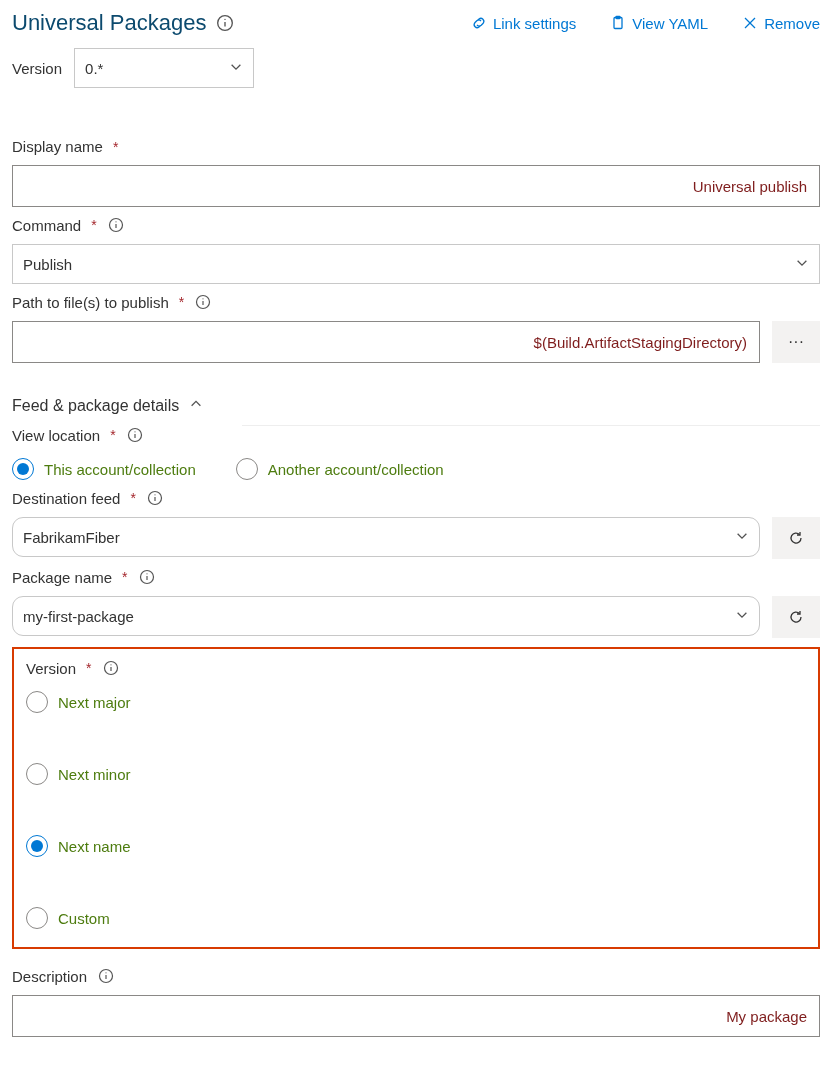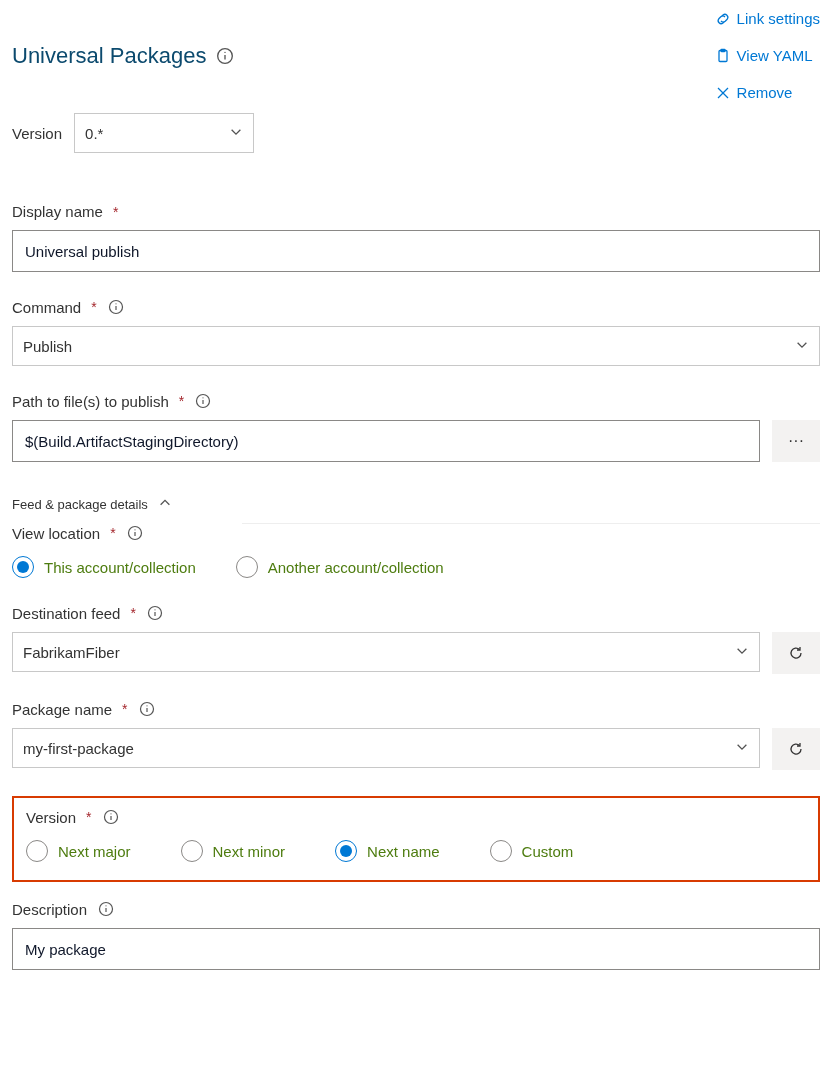--- a/index.html
+++ b/index.html
@@ -17,21 +17,21 @@
     align-items: center;
     justify-content: space-between;
     margin-bottom: 12px;
   }
   .title-group { display: flex; align-items: center; gap: 10px; }
   .page-title {
     font-size: 22px;
     font-weight: 400;
     color: #0c4a6e;
   }
-  .actions { display: flex; gap: 20px; flex-direction: column; }
+  .actions { display: flex; gap: 34px; }
   .action-link {
     display: flex; align-items: center; gap: 6px;
     color: #0078d4; font-size: 15px; cursor: pointer;
   }
   .action-link svg { width: 16px; height: 16px; }
   .info-icon {
     width: 18px; height: 18px;
     display:inline-flex; align-items:center; justify-content:center;
   }
   .version-row {
@@ -44,52 +44,53 @@
     border: 1px solid #c8c8c8;
     background:#fff;
     height: 40px;
     display:flex; align-items:center;
     padding: 0 10px;
     font-size:15px;
     color:#333;
   }
   .select.small { width: 180px; }
   .select.full { width: 100%; }
-  .select.with-btn { width: calc(100% - 60px); }
+  .select.with-btn { width: calc(100% - 60px); border-radius: 11px; }
   .chevron {
     position:absolute; right:10px; top:50%; transform:translateY(-50%);
     pointer-events:none;
   }
-  .form-group { margin-bottom: 26px; }
+  .form-group { margin-bottom: 9px; }
   .form-label {
     display:flex; align-items:center; gap:10px;
     font-size:15px; color:#333; margin-bottom: 10px;
   }
   .req { color:#a4262c; font-size:14px; }
   .text-input {
     width:100%; height:42px;
     border:1px solid #8a8886;
     padding:8px 12px;
     font-size:15px;
-    color:#0f172a;
+    color:#7f1d1d;
     background:#fff;
+    text-align:right;
   }
   .row-with-btn { display:flex; gap:12px; align-items:stretch; }
   .side-btn {
     width:48px; height:42px;
     background:#f3f2f1;
     border:none;
     display:flex; align-items:center; justify-content:center;
     cursor:pointer;
     font-size:16px;
     color:#333;
   }
   .section-head {
     display:flex; align-items:center; gap:10px;
-    font-size:13px; font-weight:400; color:#333;
+    font-size:16px; font-weight:400; color:#333;
     margin: 34px 0 24px 0;
     cursor:pointer;
   }
   .radio-row { display:flex; gap:40px; padding-top:4px; }
   .radio-item {
     display:flex; align-items:center; gap:10px;
     font-size:15px; color:#4d7c0f; cursor:pointer;
   }
   .radio-outer {
     width:22px; height:22px; border:1.5px solid #8a8886; border-radius:50%;
@@ -311,21 +312,21 @@
     <span>Version</span>
     <span class="req">*</span>
     <span class="info-icon">
       <svg viewBox="0 0 16 16" width="16" height="16" fill="none" stroke="#555" stroke-width="1.2">
           <circle cx="8" cy="8" r="6.5"></circle>
           <line x1="8" y1="7" x2="8" y2="11"></line>
           <circle cx="8" cy="4.8" r="0.6" fill="#555" stroke="none"></circle>
         </svg>
     </span>
   </div>
-  <div class="radio-row" style="gap:50px;">
+  <div class="radio-row" style="gap:50px;flex-direction:column;">
     <div class="radio-item">
       <span class="radio-outer"></span>
       <span>Next major</span>
     </div>
     <div class="radio-item">
       <span class="radio-outer"></span>
       <span>Next minor</span>
     </div>
     <div class="radio-item selected">
       <span class="radio-outer">

